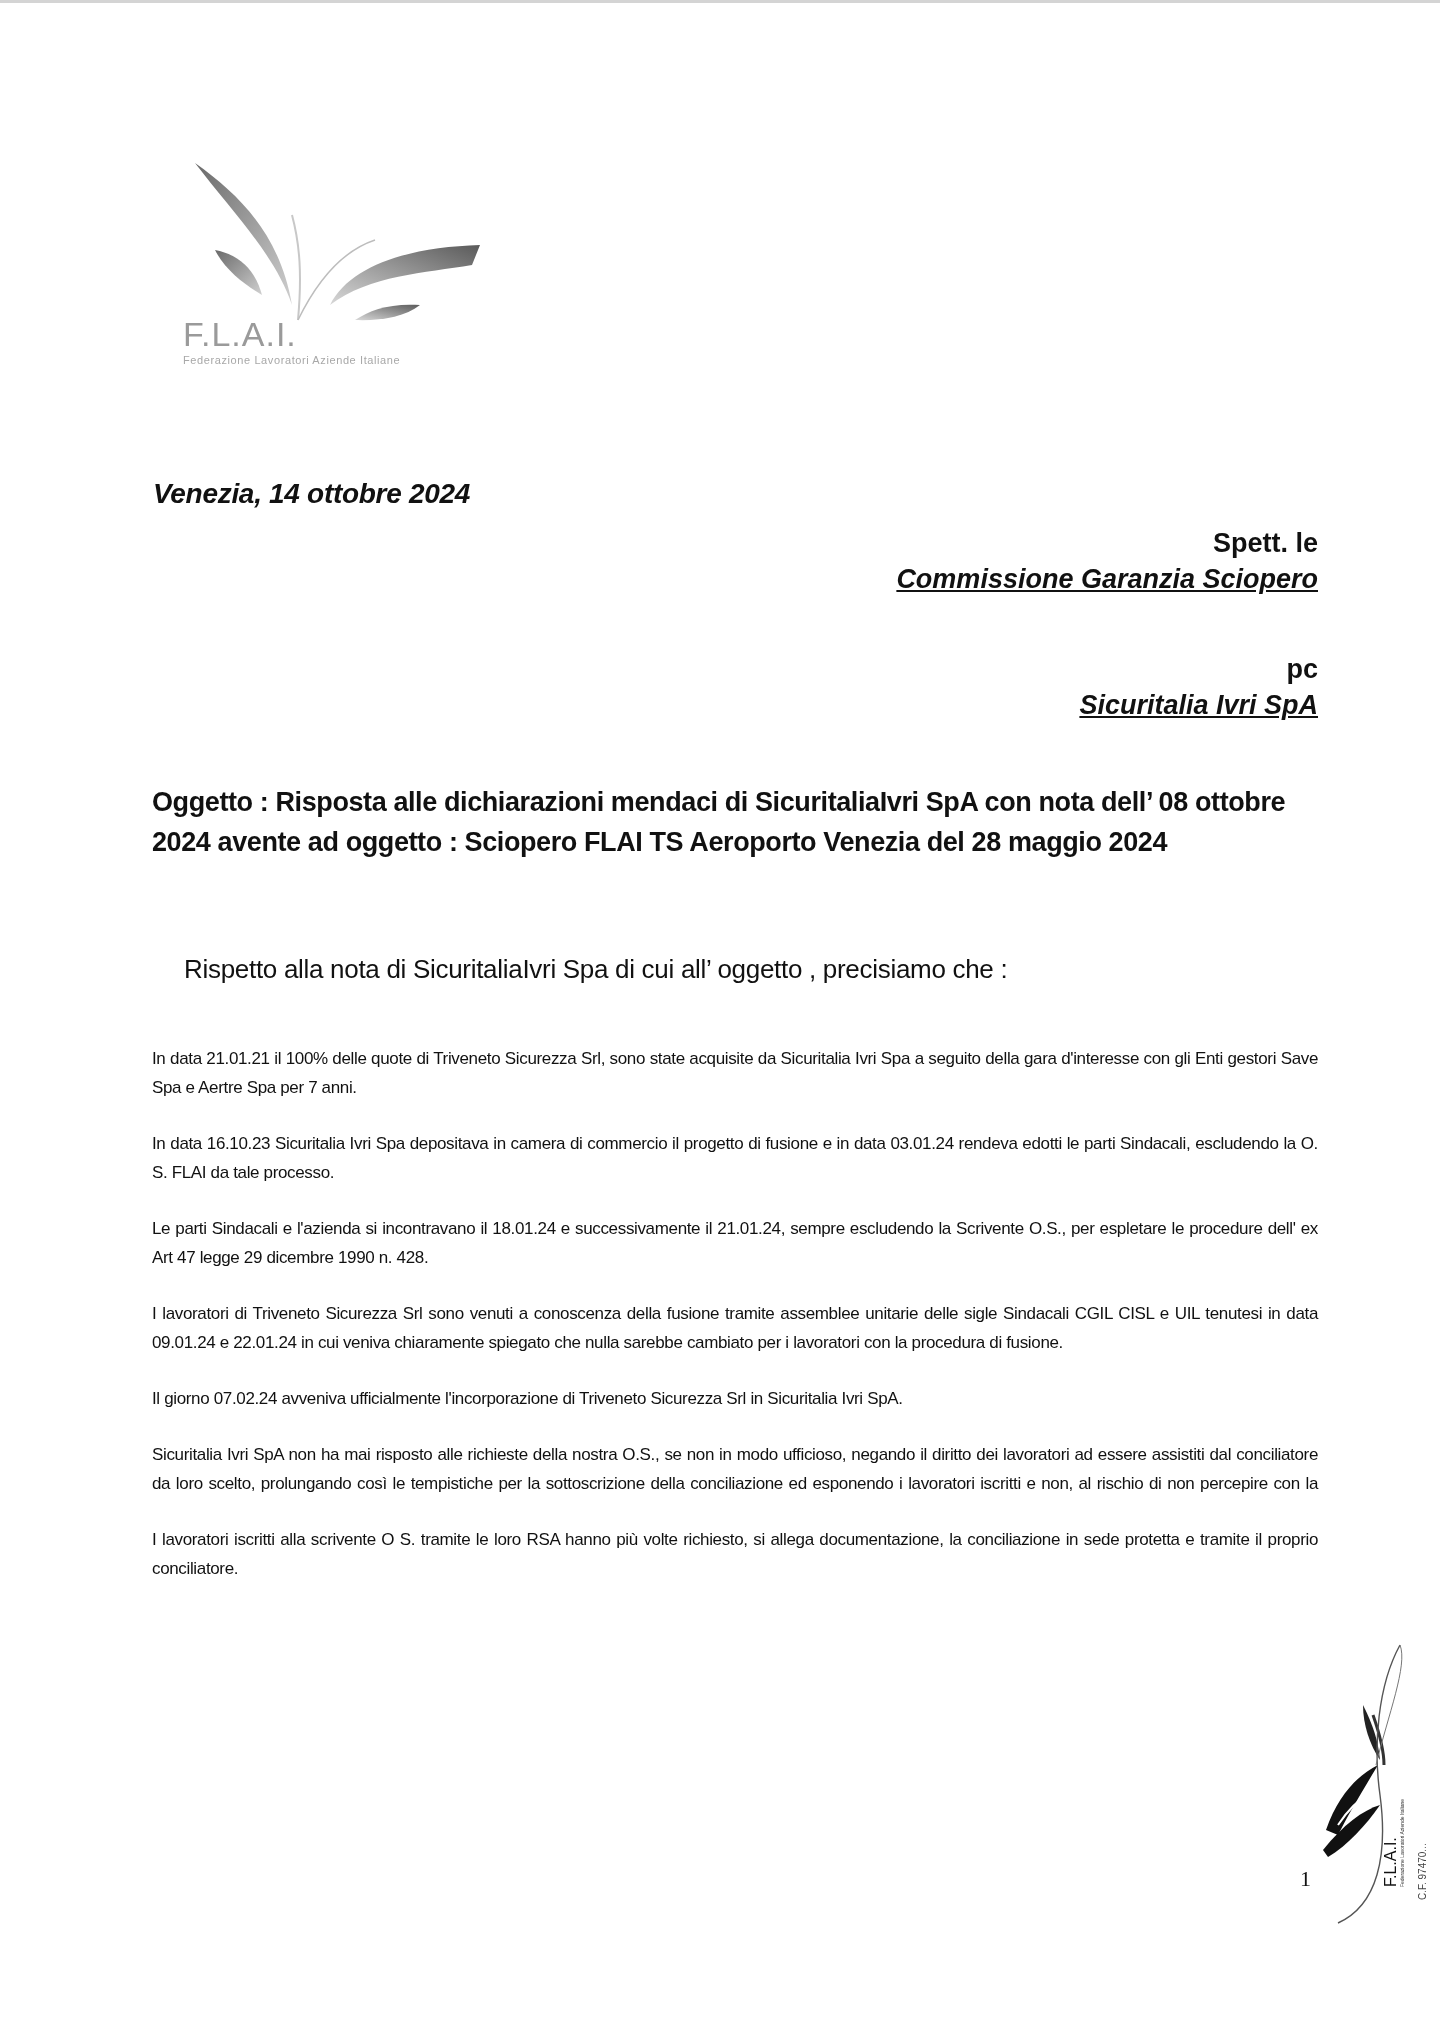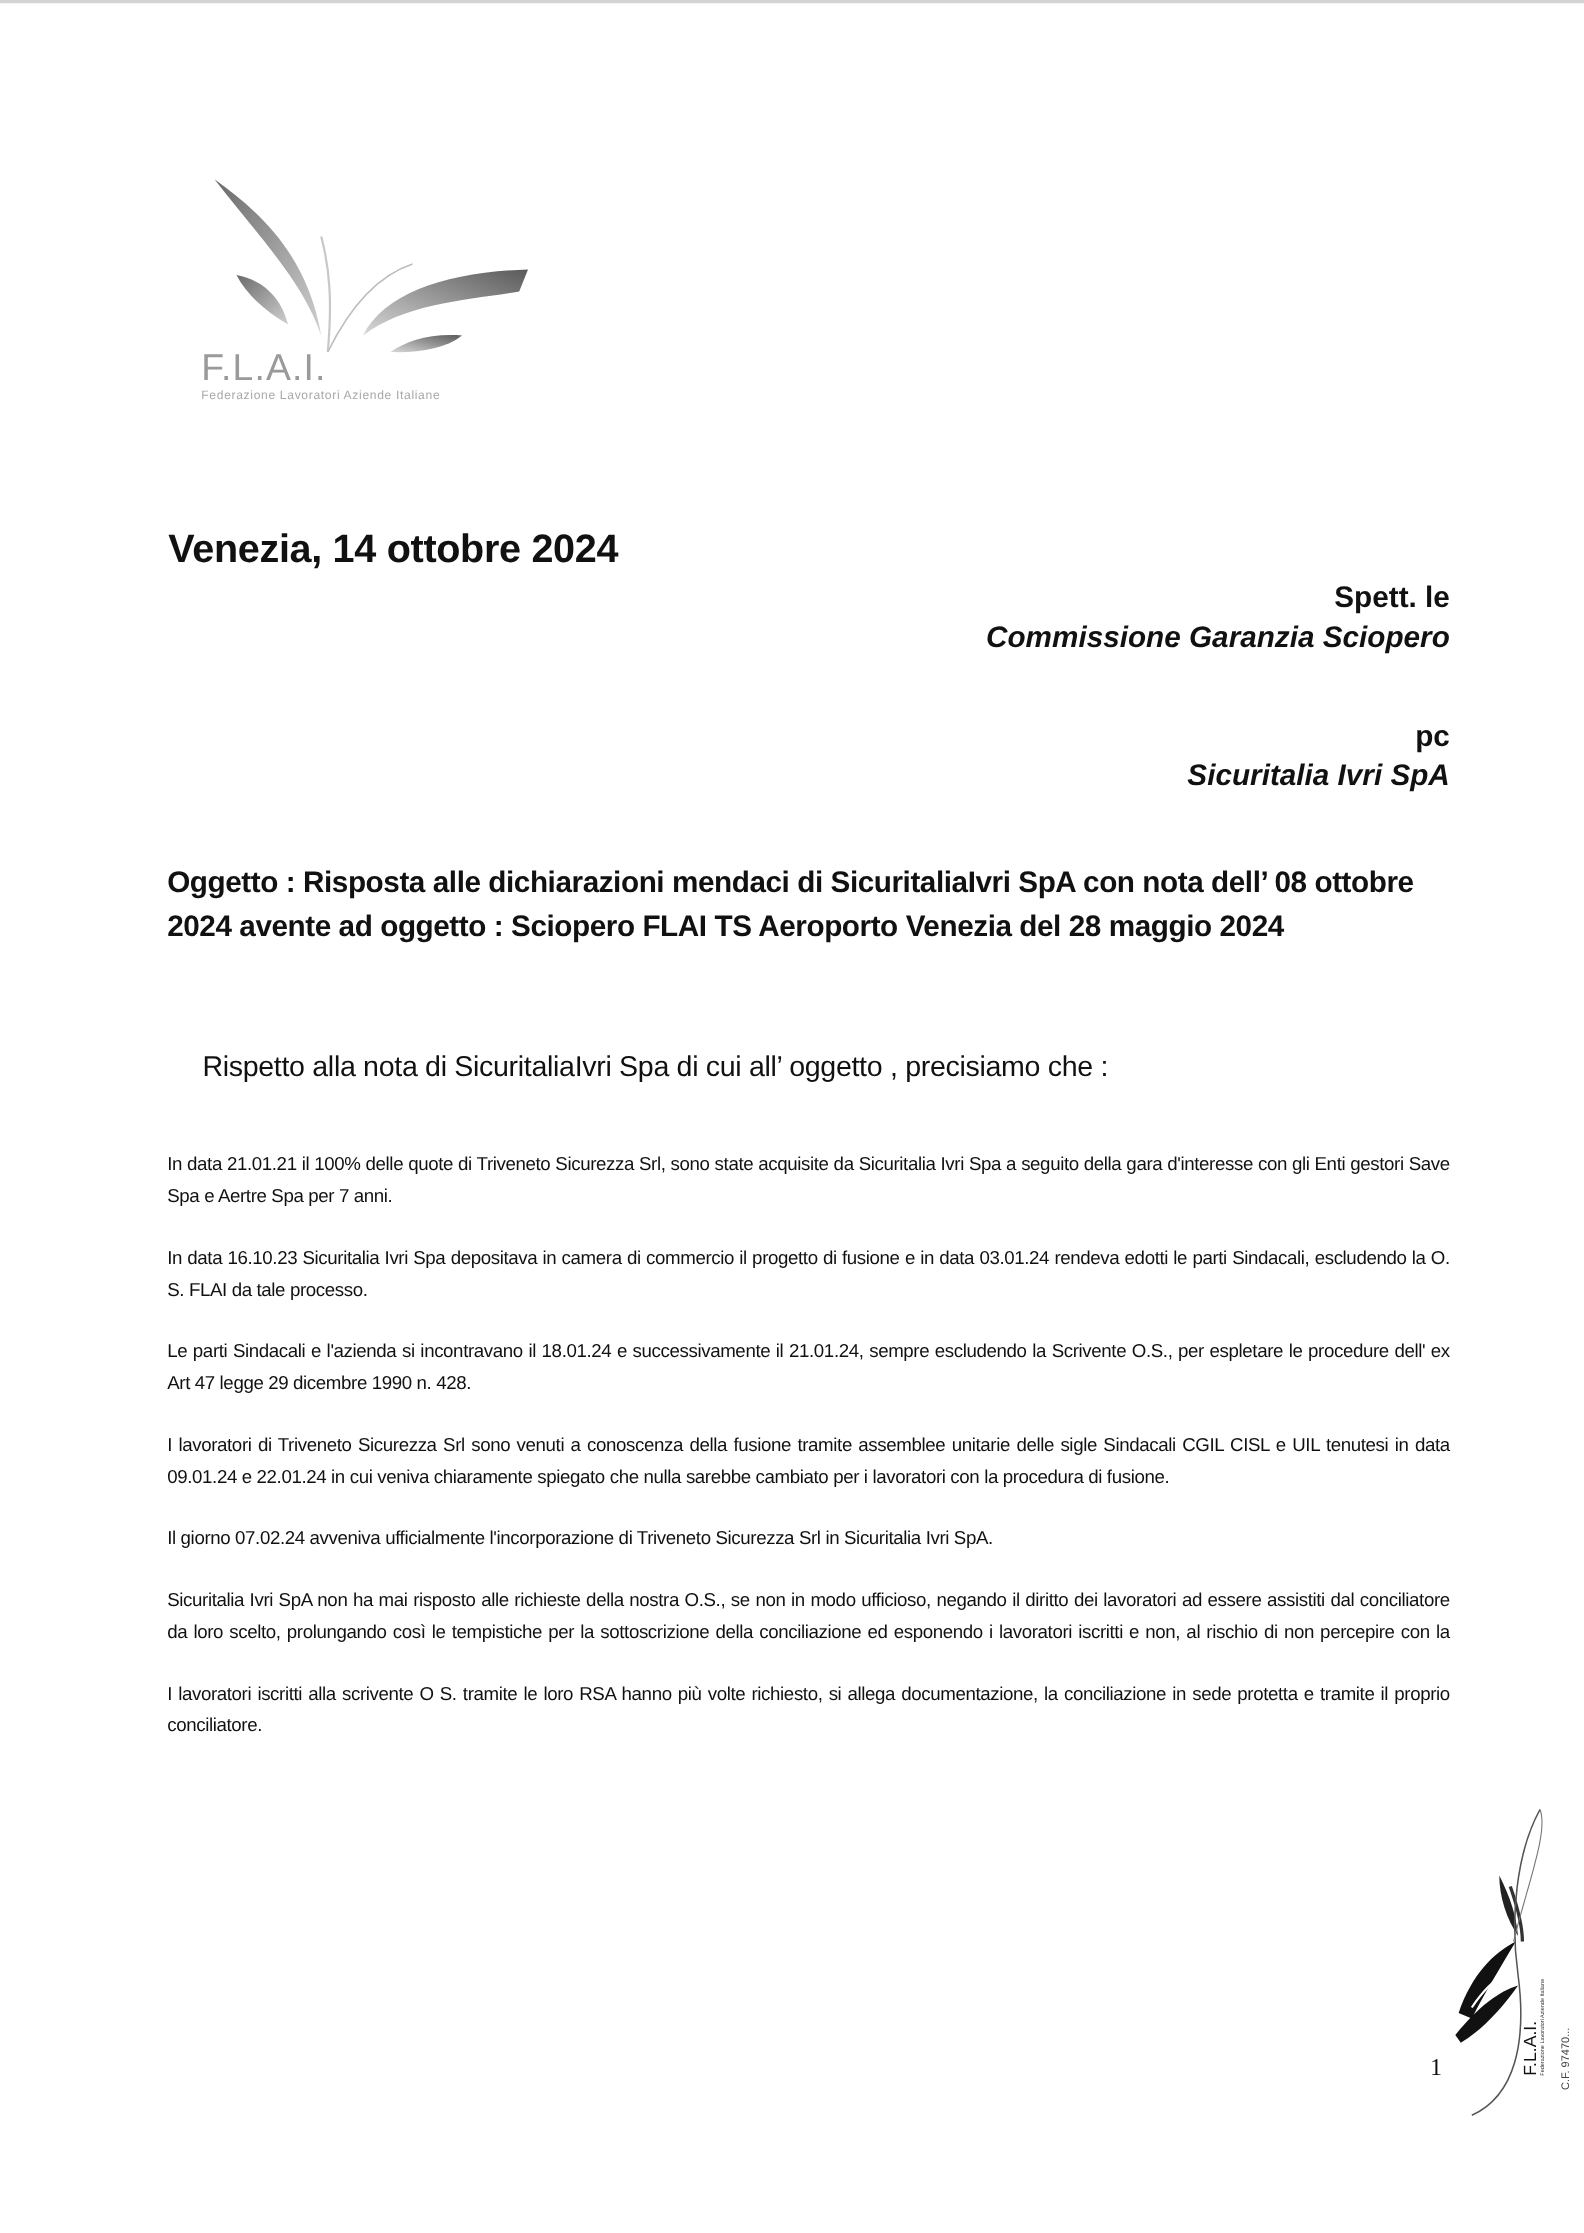--- a/index.html
+++ b/index.html
@@ -25,29 +25,30 @@
     font-size: 34px; letter-spacing: 1px; color: #9a9a9a;
     font-family: "Liberation Sans", sans-serif;
   }
   .logo-tagline {
     position: absolute; left: 3px; top: 199px;
     font-size: 11px; color: #a8a8a8; white-space: nowrap; letter-spacing: 0.6px;
   }
   
   .date {
     position: absolute; left: 153px; top: 478px;
-    font-weight: bold; font-size: 36px; letter-spacing: -0.3px;
+    font-weight: bold; font-size: 28px; letter-spacing: -0.3px;
     font-family: "Liberation Sans", sans-serif;
+    font-style: italic;
   }
   .recipients {
     position: absolute; right: 122px; top: 525px; width: 700px; text-align: right;
     font-size: 27px; line-height: 36px; font-weight: bold;
   }
   .recipients .line { display: block; white-space: nowrap; }
-  .recipients .it { font-style: italic; }
+  .recipients .it { font-style: italic; text-decoration: underline; }
   .recipients .gap { height: 54px; }
   
   .subject {
     position: absolute; left: 152px; top: 782px; width: 1180px;
     font-weight: bold; font-size: 27px; line-height: 40px; letter-spacing: -0.4px;
   }
   .intro {
     position: absolute; left: 152px; top: 952px; width: 1180px;
     font-size: 26px; line-height: 34px; letter-spacing: -0.3px; margin-left: 32px;
   }

